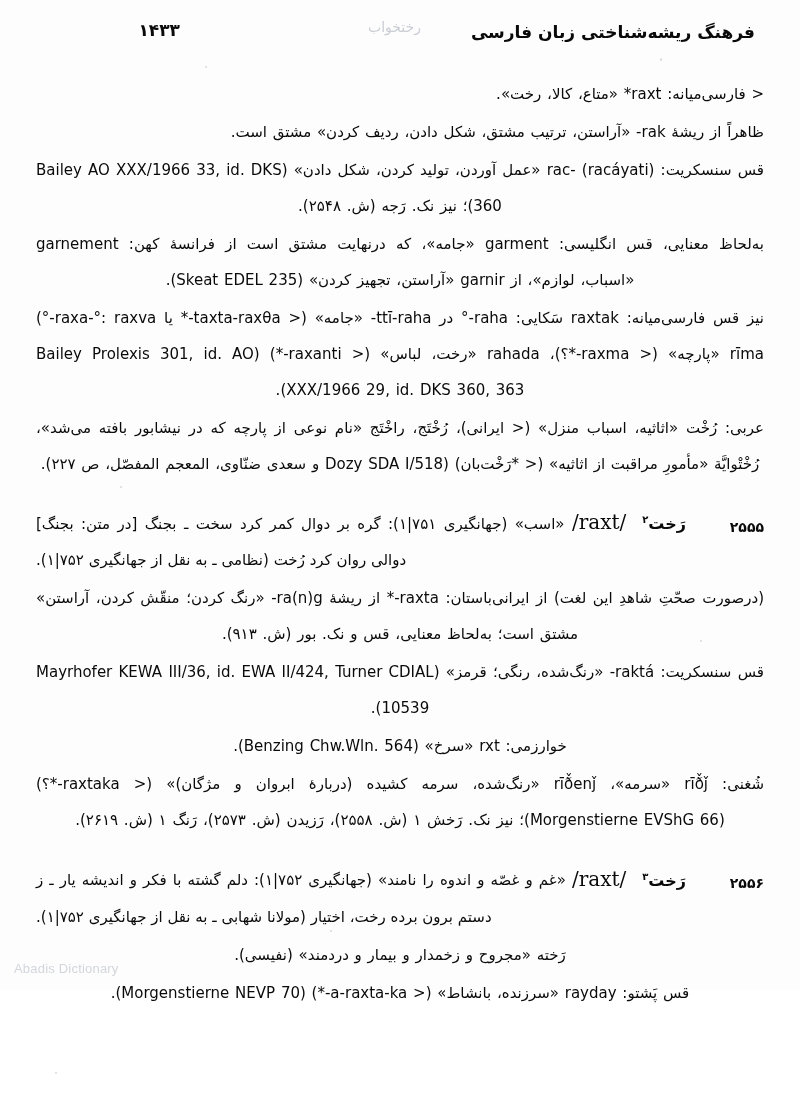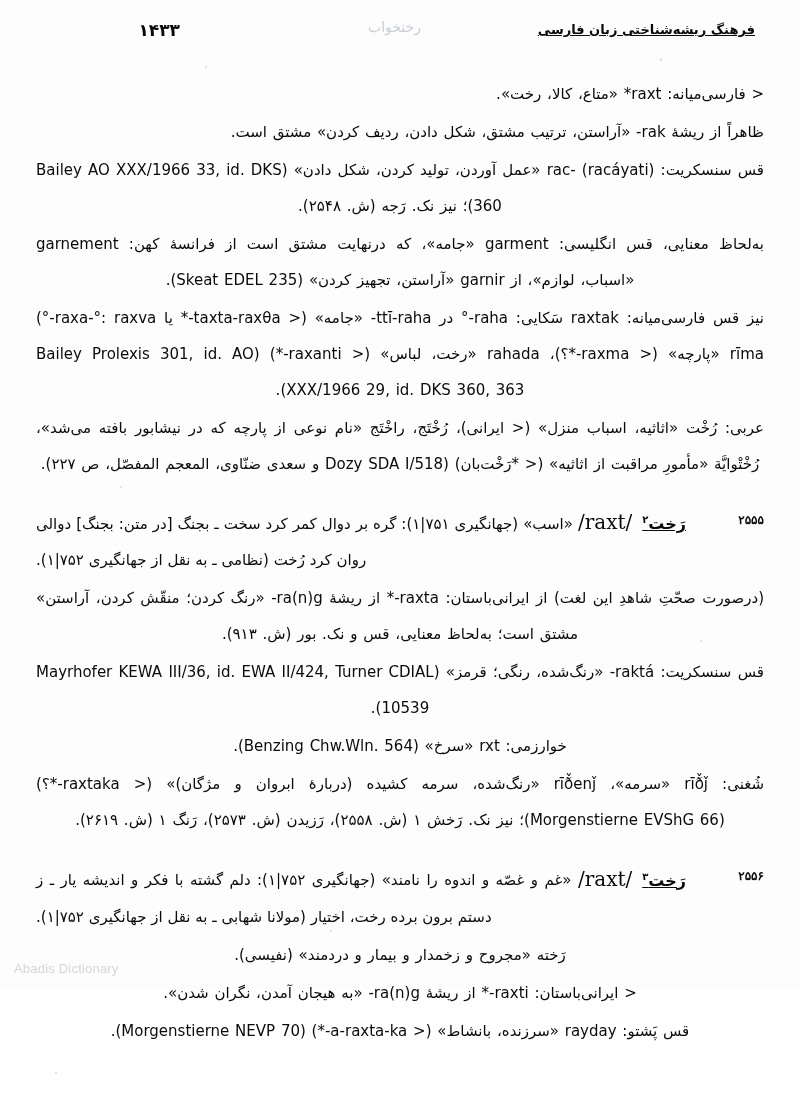--- a/index.html
+++ b/index.html
@@ -44,25 +44,24 @@
     top: 6px;
     font-size: 17px;
     font-weight: 700;
     letter-spacing: 0.5px;
     direction: rtl;
   }
   .head-title {
     position: absolute;
     right: 45px;
     top: 8px;
-    font-size: 13px;
+    font-size: 17px;
     font-weight: 700;
     direction: rtl;
     white-space: nowrap;
-    text-decoration: underline;
   }
   .watermark-top {
     position: absolute;
     left: 368px;
     top: 5px;
     font-size: 14px;
     color: #c9cdd4;
     direction: rtl;
     letter-spacing: 0.3px;
   }
@@ -96,31 +95,29 @@
     line-height: 36px;
     margin: 20px 0 2px 0;
     direction: rtl;
     text-align: justify;
     text-align-last: left;
     padding-right: 78px;
   }
   .entry .entry-num {
     position: absolute;
     right: 0;
-    top: 0;
-    font-size: 12px;
+    top: 7px;
+    font-size: 14px;
     font-weight: 700;
     letter-spacing: 0.4px;
-    font-family: Liberation Serif, serif;
   }
   .entry .headword {
     font-weight: 700;
     font-size: 16px;
-    margin-left: 10px;
-    text-decoration: underline;
+    margin-left: 16px;
   }
   .entry .headword .sup {
     font-size: 10px;
     vertical-align: super;
     font-weight: 700;
   }
 
   .lat {
     direction: ltr;
     unicode-bidi: isolate;
@@ -189,21 +186,20 @@
     <p class="para end-center">شُغنی: rīð̌ǰ «سرمه»، rīð̌enǰ «رنگ‌شده، سرمه کشیده (دربارۀ ابروان و مژگان)» (&lt; ‌raxtaka-*؟) (Morgenstierne EVShG 66)؛ نیز نک. رَخش ۱ (ش. ۲۵۵۸)، رَزیدن (ش. ۲۵۷۳)، رَنگ ۱ (ش. ۲۶۱۹).</p>
 
     <div class="entry">
       <span class="entry-num">۲۵۵۶</span>
       <span class="headword"><span>رَخت</span><span class="sup">۳</span></span><span class="lat">/raxt/</span>
       <span>«غم و غصّه و اندوه را نامند» (جهانگیری ۷۵۲|۱): دلم گشته با فکر و اندیشه یار ـ ز دستم برون برده رخت، اختیار (مولانا شهابی ـ به نقل از جهانگیری ۷۵۲|۱).</span>
     </div>
 
     <p class="para end-center">رَخته «مجروح و زخمدار و بیمار و دردمند» (نفیسی).</p>
 
-    <p class="para end-center">&lt; ایرانی‌باستان: ‌raxti-* از ریشۀ ‌ra(n)g- «به هیجان آمدن، نگران شدن».</p>
 
     <p class="para end-center">قس پَشتو: rayday «سرزنده، بانشاط» (&lt; ‌a-raxta-ka-*) (Morgenstierne NEVP 70).</p>
 
   </div>
 
   <div class="speck" style="left:205px; top:66px;  width:2px; height:2px;"></div>
   <div class="speck" style="left:660px; top:58px;  width:2px; height:3px;"></div>
   <div class="speck" style="left:120px; top:486px; width:2px; height:2px;"></div>
   <div class="speck" style="left:700px; top:640px; width:2px; height:2px;"></div>
   <div class="speck" style="left:330px; top:930px; width:2px; height:2px;"></div>

